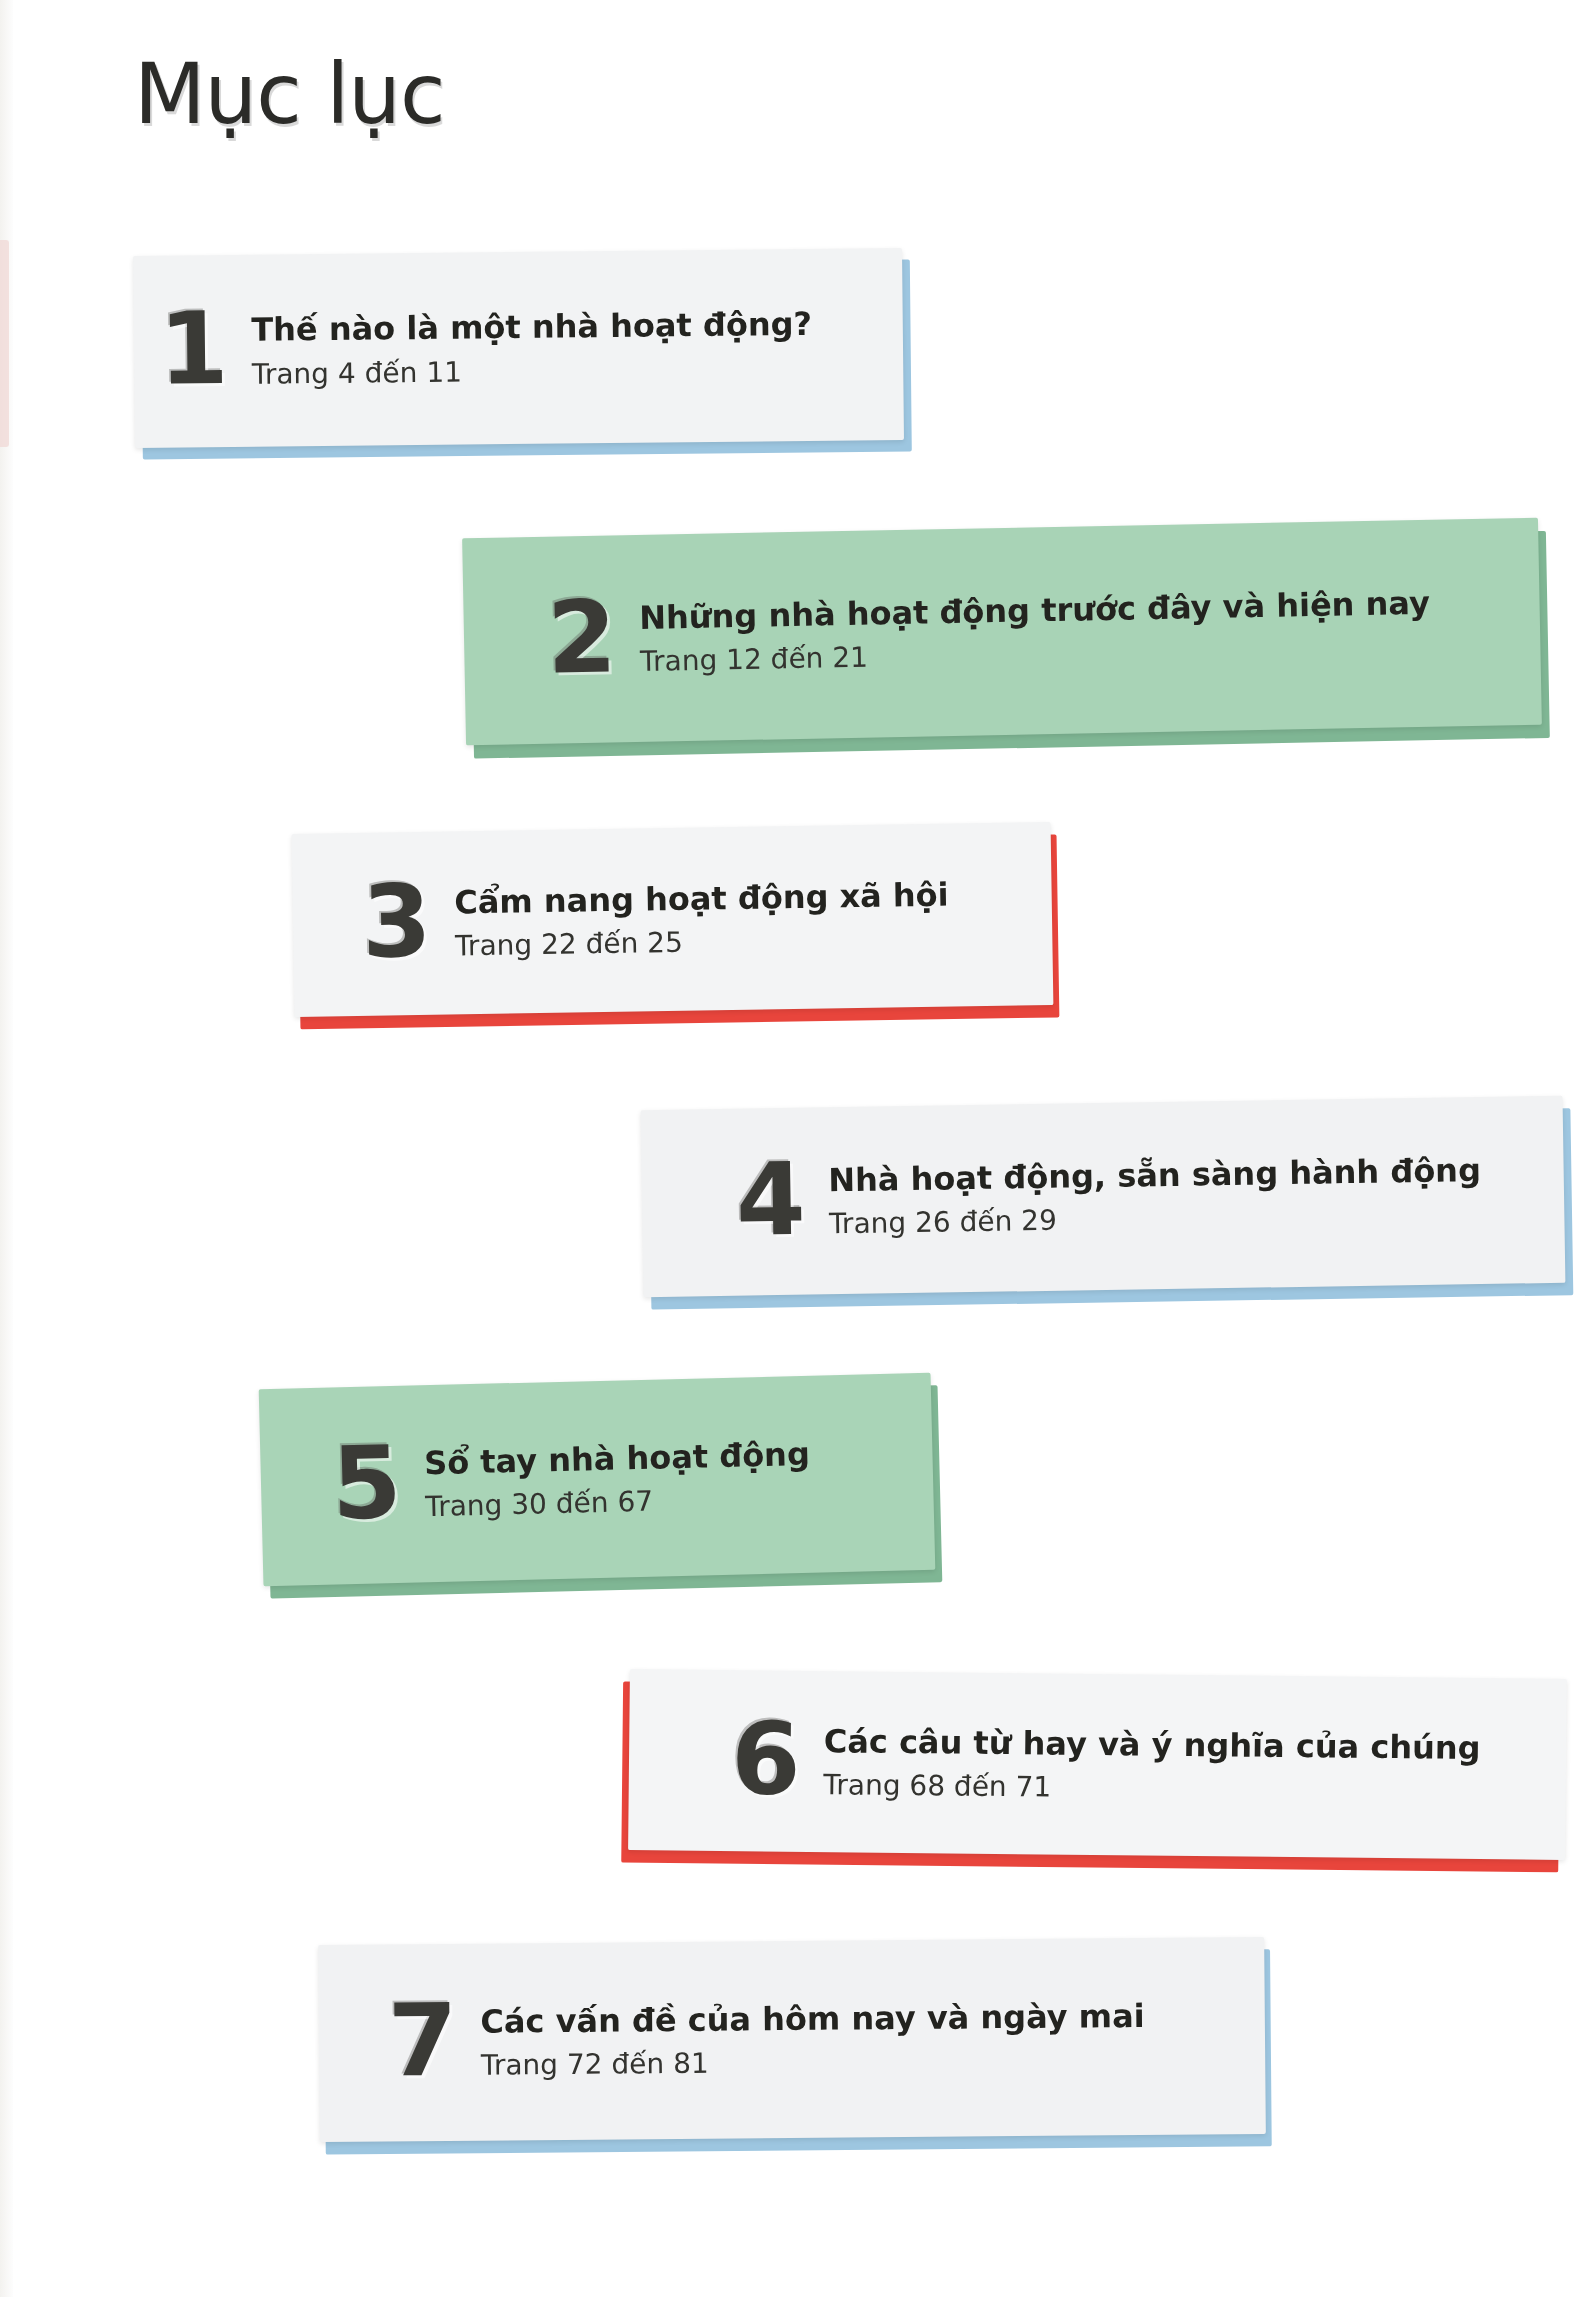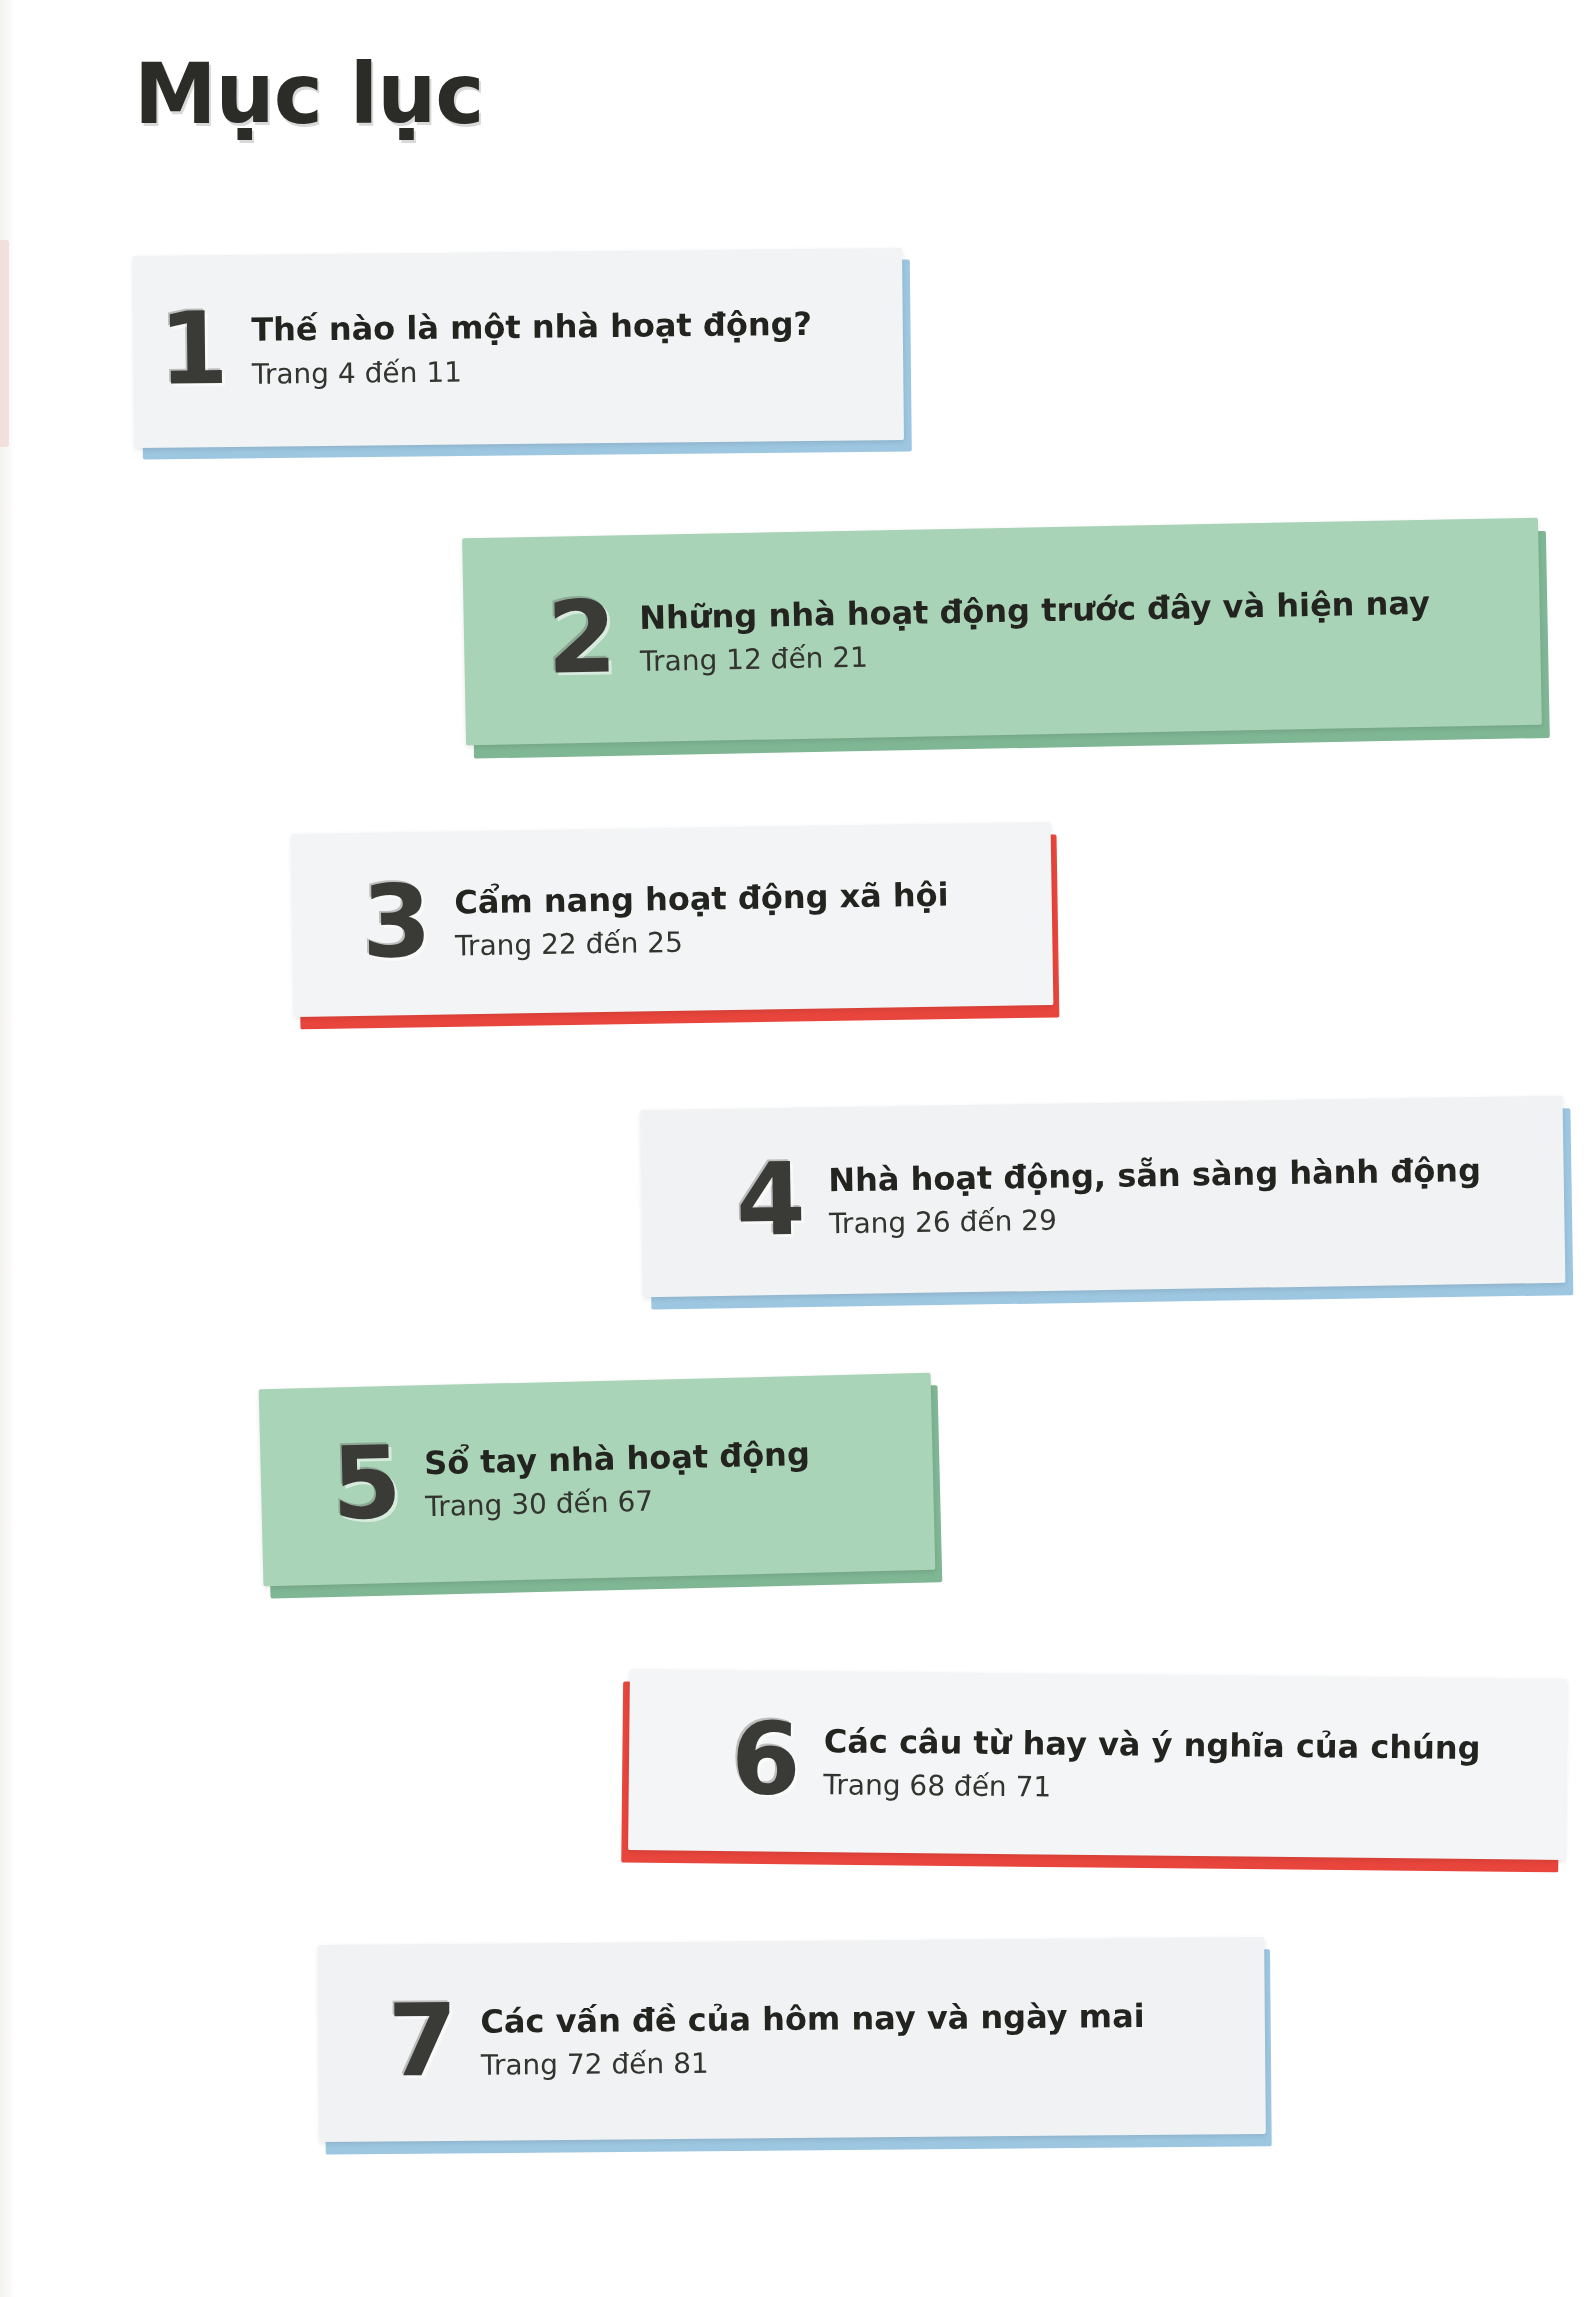--- a/index.html
+++ b/index.html
@@ -33,21 +33,21 @@
     background: #f0d8d6;
     opacity: .75;
     border-radius: 0 2.9px 2.9px 0;
   }
 
   .title {
     position: absolute;
     left: 134px;
     top: 46px;
     font-size: 83px;
-    font-weight: bold;
+    font-weight: normal;
     color: #2b2b28;
     letter-spacing: -1px;
     text-shadow: 1.9px 2.9px 0 rgba(120,120,120,.28);
     font-family: "DejaVu Sans", sans-serif;
   }
 
   .toc {
     position: absolute;
     left: 0;
     top: 0;

